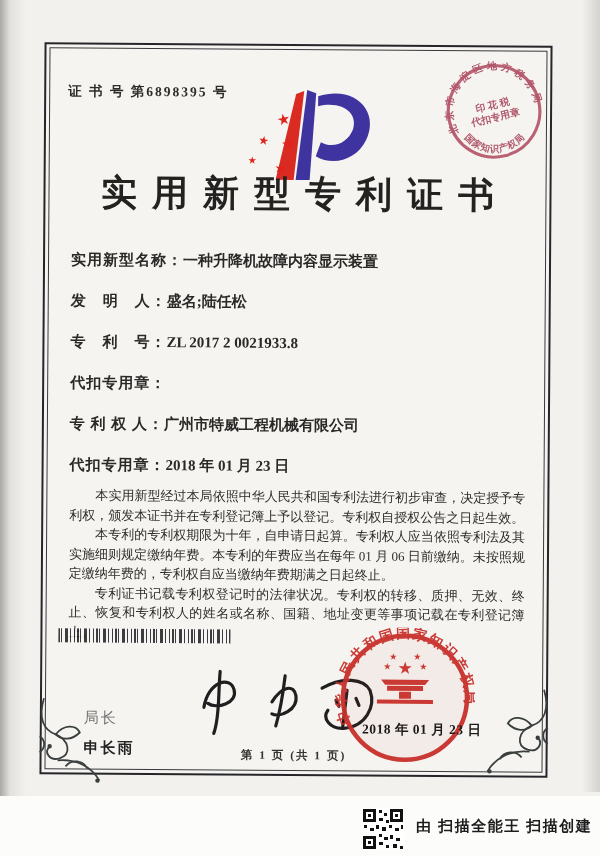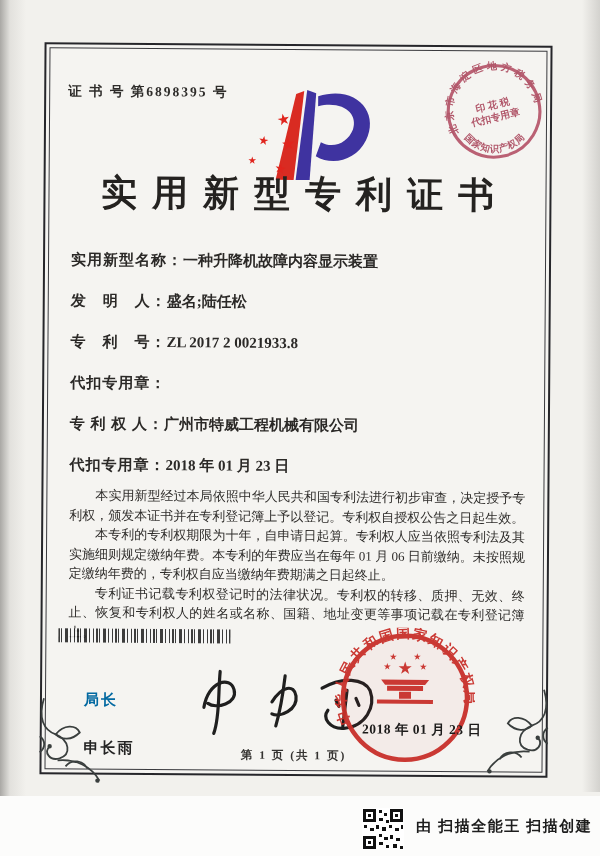--- a/index.html
+++ b/index.html
@@ -29,21 +29,21 @@
   .field{display:flex;align-items:baseline;height:20px;margin-bottom:21px;
     font-size:15px;color:#2b2927;font-weight:600;white-space:nowrap;}
   .field .lbl{letter-spacing:1px;}
   .paragraphs{position:absolute;left:26px;right:22px;top:441px;color:#2f2d2b;}
   .paragraphs p{margin:0;text-indent:2em;font-size:13px;line-height:19.5px;text-align:justify;font-weight:500;}
   .barcode{position:absolute;left:16px;top:584px;width:172px;height:14px;opacity:.85;
     background:repeating-linear-gradient(90deg,
       #1c1c1c 0 2px,#f6f6f6 2px 3px,#1c1c1c 3px 4px,#f6f6f6 4px 7px,
       #1c1c1c 7px 10px,#f6f6f6 10px 12px,#1c1c1c 12px 13px,#f6f6f6 13px 16px,
       #1c1c1c 16px 17px,#f6f6f6 17px 19px);}
-  .sig-title{position:absolute;left:42px;top:646px;font-size:15px;font-weight:700;color:#0369a1;letter-spacing:2px;}
+  .sig-title{position:absolute;left:42px;top:664px;font-size:15px;font-weight:400;color:#737373;letter-spacing:2px;}
   .sig-name{position:absolute;left:42px;top:694px;font-size:15px;font-weight:700;color:#242424;letter-spacing:2px;}
   .sig-script{position:absolute;left:146px;top:618px;width:205px;height:80px;}
   .seal{position:absolute;left:293px;top:581px;width:140px;height:140px;opacity:.95;}
   .seal-date{position:absolute;left:300px;top:674px;width:160px;text-align:center;
     font-size:13.5px;font-weight:600;color:#1c1b1a;letter-spacing:.5px;white-space:nowrap;}
   .flourish{position:absolute;width:72px;height:92px;}
   .flourish.fl-left{left:-8px;top:652px;}
   .flourish.fl-right{left:440px;top:640px;transform:scaleX(-1);}
   .page-indicator{position:absolute;left:0;right:0;top:702px;text-align:center;
     font-size:11.5px;color:#343230;letter-spacing:2px;font-weight:600;}

